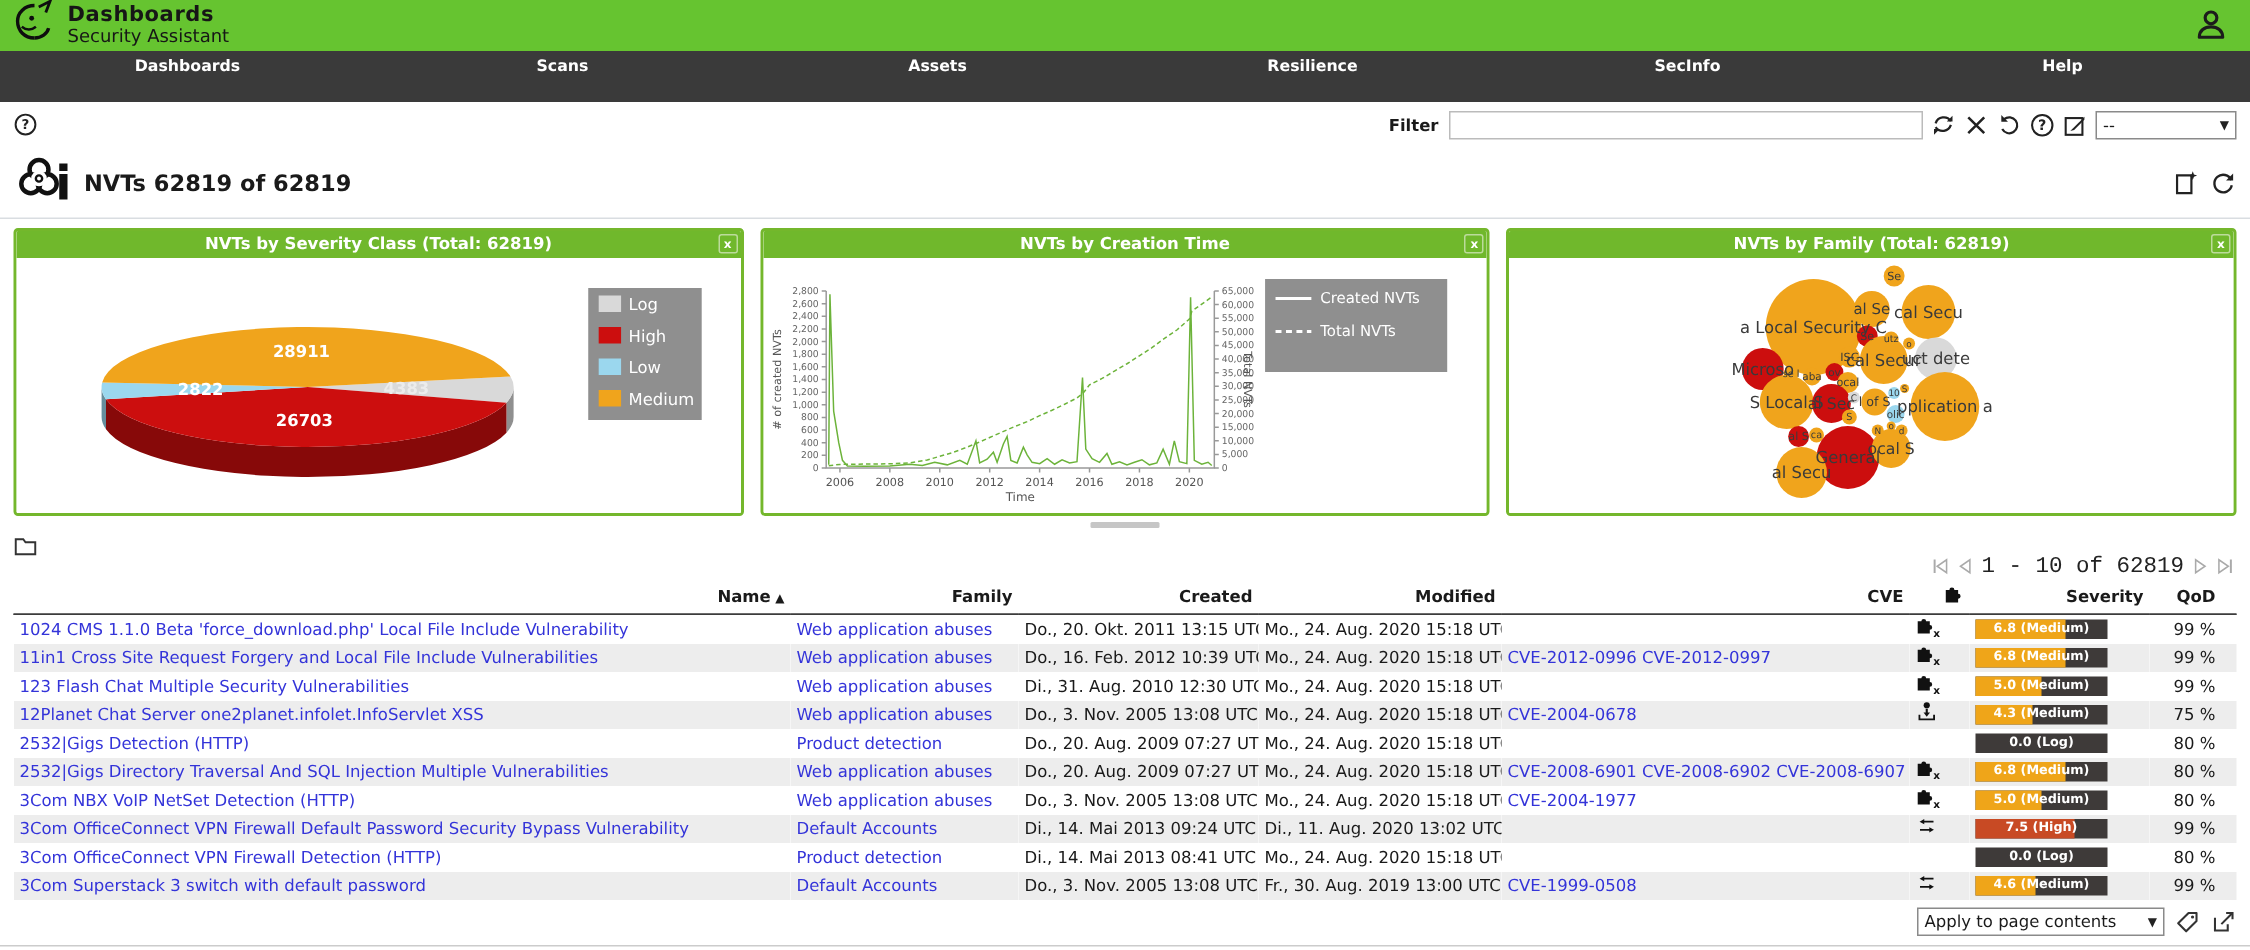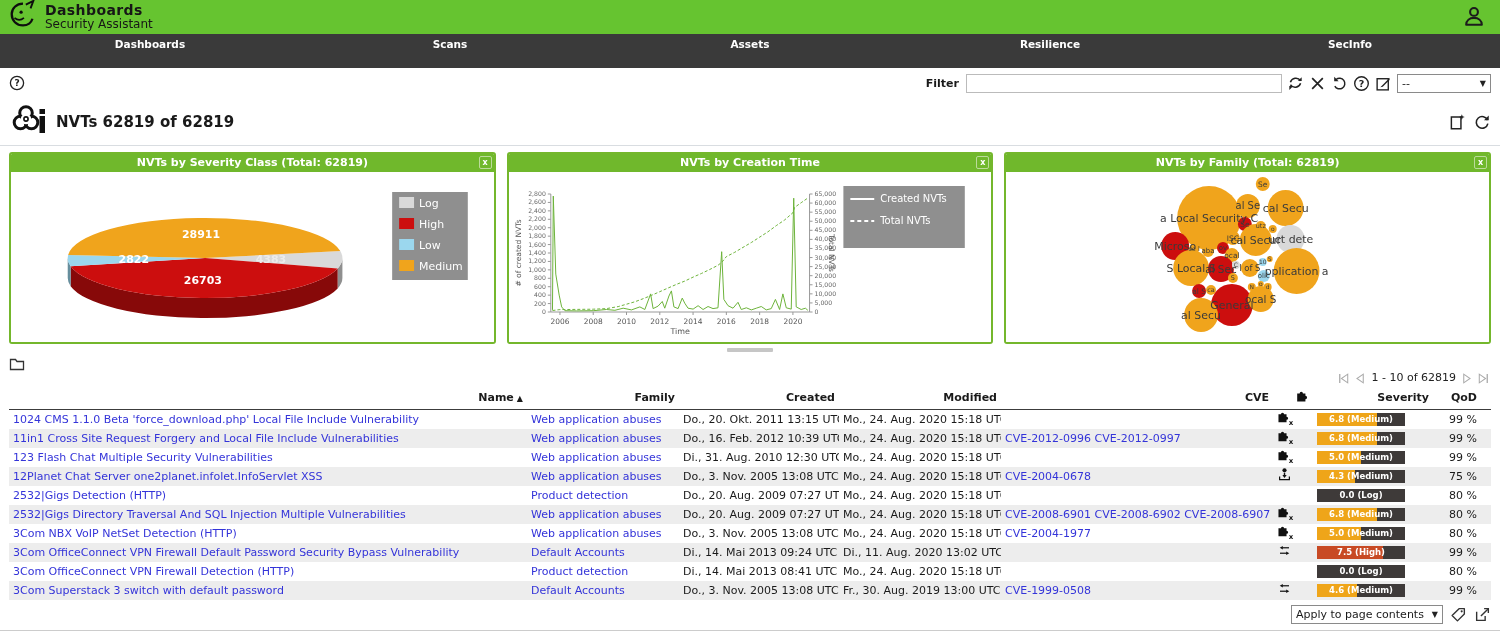--- a/index.html
+++ b/index.html
@@ -44,42 +44,42 @@
   .panel { flex:1; border:2px solid #74b72c; border-radius:3px; background:#fff; overflow:hidden; }
   .panel-header { height:18px; background:#70b82c; color:#fff; font-size:11px; font-weight:bold; text-align:center; line-height:18px; position:relative; }
   .panel-close { position:absolute; right:2px; top:2px; width:13px; height:13px; border:1px solid #bcdb9b; border-radius:2px; font-size:8px; line-height:11px; text-align:center; color:#fff; }
   .panel-body { height:170px; background:#fff; }
   .panel-body svg { display:block; }
   .handle { width:46px; height:4px; background:#c6c6c6; border-radius:1px; margin:4px auto 2px; }
 
   
   .listtop { position:relative; height:32px; margin:0 9px; }
   .folder { position:absolute; left:0; top:2px; }
-  .pag { display:flex; gap:1px; font-size:11px; color:#222; }
+  .pag { display:flex; gap:1px; font-size:15px; color:#222;font-family:Liberation Mono, monospace; }
   .pag .pag-label { margin:0 3px; }
   .listtop .pag { position:absolute; right:0; bottom:0; }
 
   
   table.nvt { width:1482px; margin:0 9px; border-collapse:collapse; font-size:11px; table-layout:fixed; }
   table.nvt th { text-align:right; padding:3px 4px; border-bottom:1px solid #3c3c3c; font-size:11px; white-space:nowrap; }
   table.nvt td { padding:0 4px; height:19px; white-space:nowrap; overflow:hidden; }
   tbody tr:nth-child(even) { background:#ededed; }
   a, .lnk { color:#3434d9; text-decoration:none; }
   .c-qod, th.h-qod { text-align:right; padding-right:14px !important; }
   .sort-arrow { font-size:8px; margin-left:3px; }
   .sevbar { width:88px; height:13px; background:#3e3a39; position:relative; }
   .sevfill { height:100%; }
   .sev-medium { background:#efa519; }
   .sev-high { background:#c84a24; }
   .sev-log { width:0; }
   .sevtext { position:absolute; left:0; top:0; width:100%; text-align:center; color:#fff; font-size:8.5px; font-weight:bold; line-height:13px; }
 
   
   .bottom-actions { display:flex; justify-content:flex-end; align-items:center; gap:7px; padding:5px 9px 3px; }
-  .apply-select { width:152px; }
+  .apply-select { width:165px; }
   .bottom-bar { border-top:1px solid #ccc; margin-top:3px; display:flex; align-items:flex-start; padding:3px 9px 0; }
   .applied-filter { font-size:10.5px; color:#999; padding-top:3px; }
   .bottom-bar .pag { margin-left:auto; }
 </style>
 </head>
 <body>
 
 <div class="titlebar" data-interactable="false">
   <span class="logo" data-interactable="false">
     <svg width="32" height="32" viewBox="0 0 34 34">
@@ -101,20 +101,21 @@
     </svg>
   </span>
 </div>
 
 <div class="nav" id="nav" data-interactable="false">
     <div class="nav-item" data-interactable="true">Dashboards</div>
     <div class="nav-item" data-interactable="true">Scans</div>
     <div class="nav-item" data-interactable="true">Assets</div>
     <div class="nav-item" data-interactable="true">Resilience</div>
     <div class="nav-item" data-interactable="true">SecInfo</div>
+    <div class="nav-item" data-interactable="true">Help</div>
   </div>
 
 <div class="toolbar" data-interactable="false">
   <span class="icbtn" data-interactable="true">
     <svg width="16" height="16" viewBox="0 0 16 16">
         <circle cx="8" cy="8" r="6.6" fill="none" stroke="#222" stroke-width="1.3"></circle>
         <text x="8" y="11.2" text-anchor="middle" font-size="9" font-weight="bold" fill="#222">?</text>
       </svg>
   </span>
   <div class="right">

